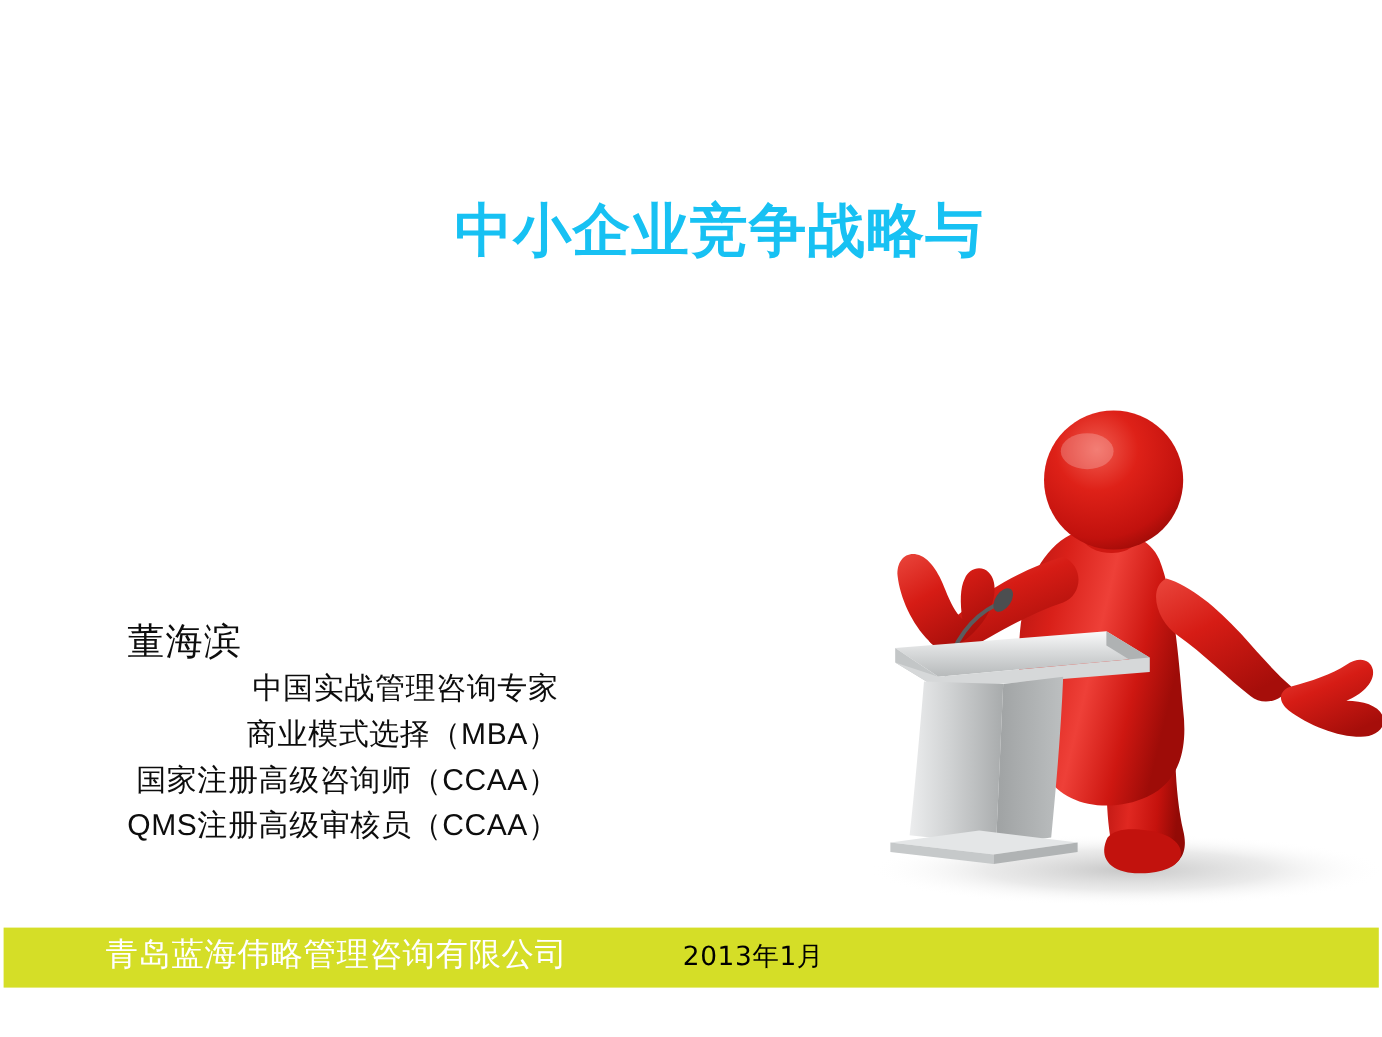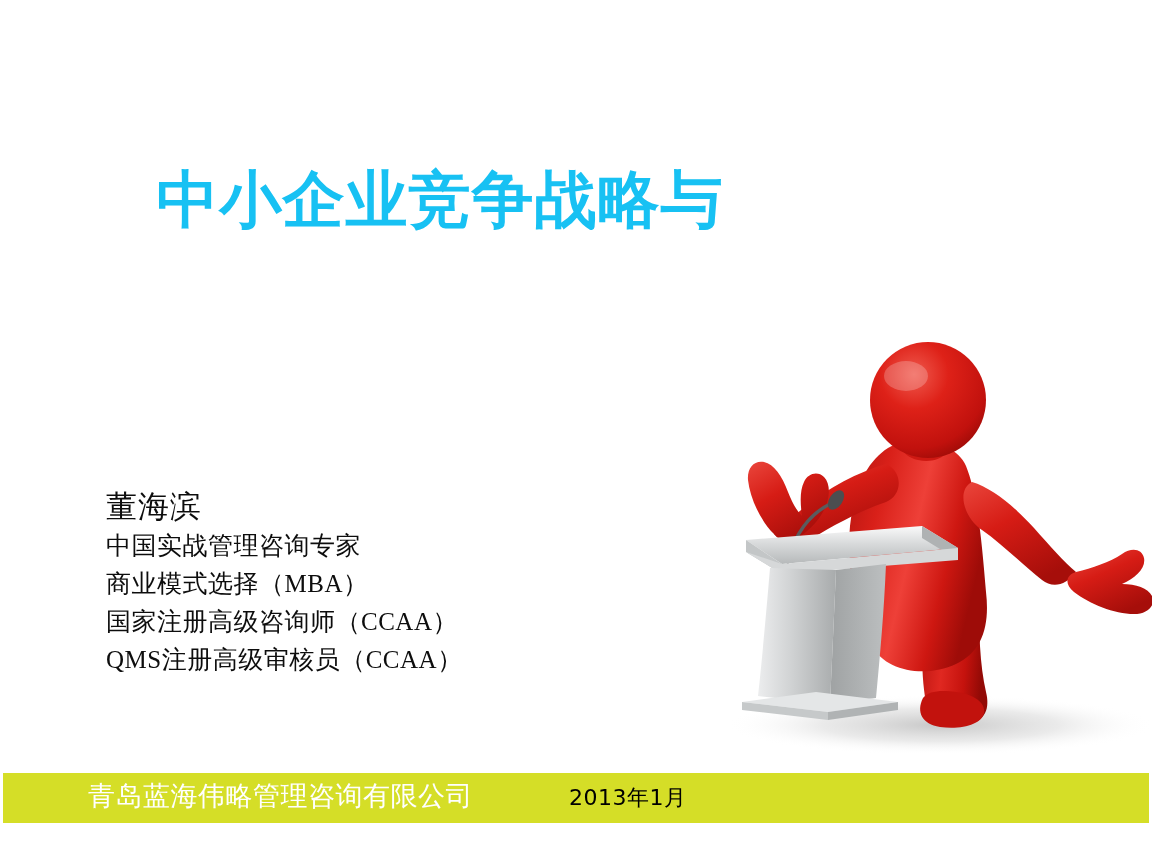--- a/index.html
+++ b/index.html
@@ -20,50 +20,51 @@
     inset: 0;
     background: #ffffff;
   }
 
   
   .title-block {
     position: absolute;
     left: 60px;
     top: 168px;
     width: 760px;
-    text-align: center;
+    text-align: right;
     line-height: 1.02;
     color: #17C1F3;
     font-family: "DejaVu Sans", "Liberation Sans", sans-serif;
     font-weight: bold;
-    font-size: 62px;
+    font-size: 48px;
     letter-spacing: 1px;
     white-space: nowrap;
   }
   .title-line { display: block; }
   .title-line-2 { margin-top: 8px; }
 
   
   .speaker-block {
     position: absolute;
     left: 106px;
-    top: 487px;
+    top: 515px;
     color: #0d0d0d;
-    font-family: Liberation Serif, serif;
+    font-family: Liberation Sans, sans-serif;
   }
   .speaker-name {
     font-size: 31px;
     line-height: 40px;
     letter-spacing: 1px;
   }
   .speaker-line {
     font-size: 25px;
     line-height: 38px;
     letter-spacing: 0.5px;
     white-space: nowrap;
+    text-align: right;
   }
 
   
   .footer-bar {
     position: absolute;
     left: 3px;
     top: 773px;
     width: 1146px;
     height: 50px;
     background: #D5DE27;

